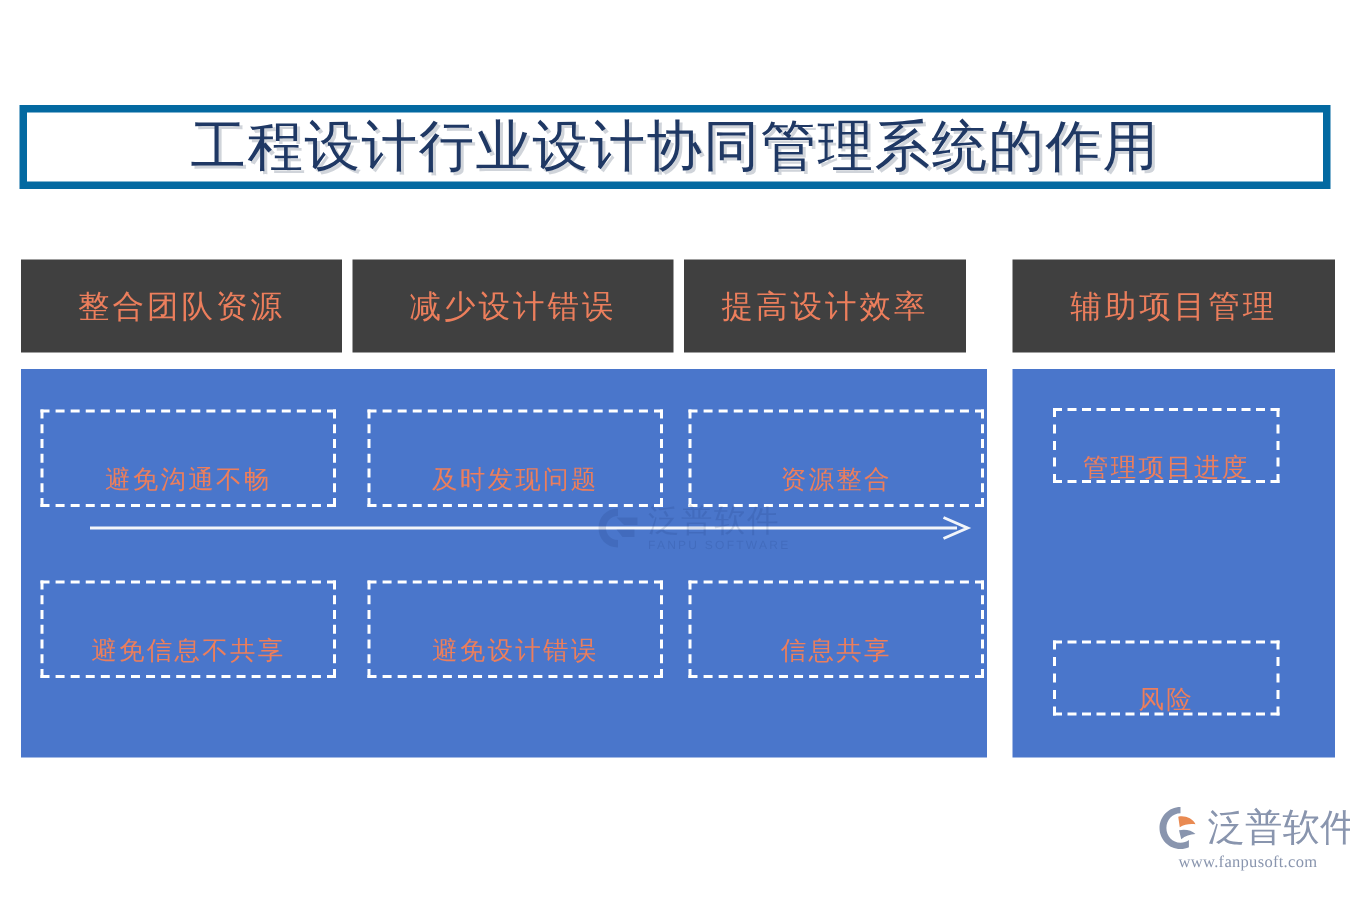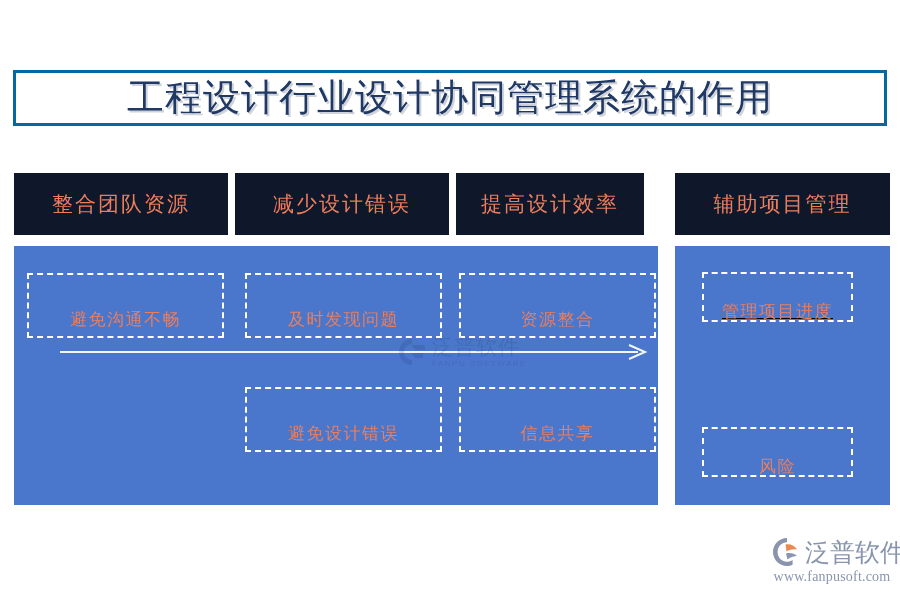--- a/index.html
+++ b/index.html
@@ -15,42 +15,42 @@
     position: relative;
   }
 
   
   #title-box {
     position: absolute;
     left: 13px;
     top: 70px;
     width: 874px;
     height: 56px;
-    border: 3px solid #0369a1;
+    border: 5px solid #0369a1;
     box-sizing: border-box;
     display: flex;
     align-items: center;
     justify-content: center;
     background: #ffffff;
   }
   #title-text {
     font-size: 37px;
     letter-spacing: 1px;
     color: #1f3864;
     font-family: "Liberation Serif", "DejaVu Serif", serif;
     text-shadow: 2px 2px 0 rgba(200,205,212,0.85);
     white-space: nowrap;
   }
 
   
   .header-box {
     position: absolute;
     top: 173px;
     height: 62px;
-    background: #0f172a;
+    background: #404040;
     display: flex;
     align-items: center;
     justify-content: center;
   }
   .header-label {
     color: #ec7e5c;
     font-size: 21px;
     letter-spacing: 2px;
     white-space: nowrap;
   }
@@ -96,21 +96,21 @@
 
   
   .lp-c0 { left: 13px;  width: 197px; }
   .lp-c1 { left: 231px; width: 197px; }
   .lp-c2 { left: 445px; width: 197px; }
   .lp-r0 { top: 27px;  height: 65px; }
   .lp-r1 { top: 141px; height: 65px; }
 
   
   .rp-cell { left: 27px; width: 151px; height: 50px; }
-  .rp-r0 { top: 26px; text-decoration: underline; }
+  .rp-r0 { top: 26px; }
   .rp-r1 { top: 102px; }
   .rp-r2 { top: 181px; }
 
   
   #flow-arrow {
     position: absolute;
     left: 46px;
     top: 98px;
     width: 588px;
     height: 16px;
@@ -170,21 +170,21 @@
     flex: none;
   }
   #logo-cn {
     font-size: 25px;
     color: #8995ae;
     letter-spacing: 0px;
     line-height: 1;
     white-space: nowrap;
   }
   #logo-url {
-    font-size: 14px;
+    font-size: 11px;
     color: #8995ae;
     letter-spacing: 0.2px;
     margin-top: 2px;
     text-align: center;
     white-space: nowrap;
     font-family: "Liberation Serif", "DejaVu Serif", serif;
   }
 </style>
 </head>
 <body>
@@ -216,20 +216,23 @@
   </div>
   <div class="dashed-cell lp-c1 lp-r0">
     <span class="dashed-label">及时发现问题</span>
   </div>
 
   <svg id="flow-arrow" viewBox="0 0 588 16">
     <line x1="0" y1="8" x2="578" y2="8" stroke="#f2f5fa" stroke-width="2"></line>
     <polyline points="569,1 585,8 569,15" fill="none" stroke="#f2f5fa" stroke-width="2"></polyline>
   </svg>
 
+  <div class="dashed-cell lp-c0 lp-r1">
+    <span class="dashed-label">避免信息不共享</span>
+  </div>
   <div class="dashed-cell lp-c1 lp-r1">
     <span class="dashed-label">避免设计错误</span>
   </div>
   <div class="dashed-cell lp-c2 lp-r1">
     <span class="dashed-label">信息共享</span>
   </div>
 </div>
 
 <div id="right-panel">
   <div class="dashed-cell rp-cell rp-r0">

